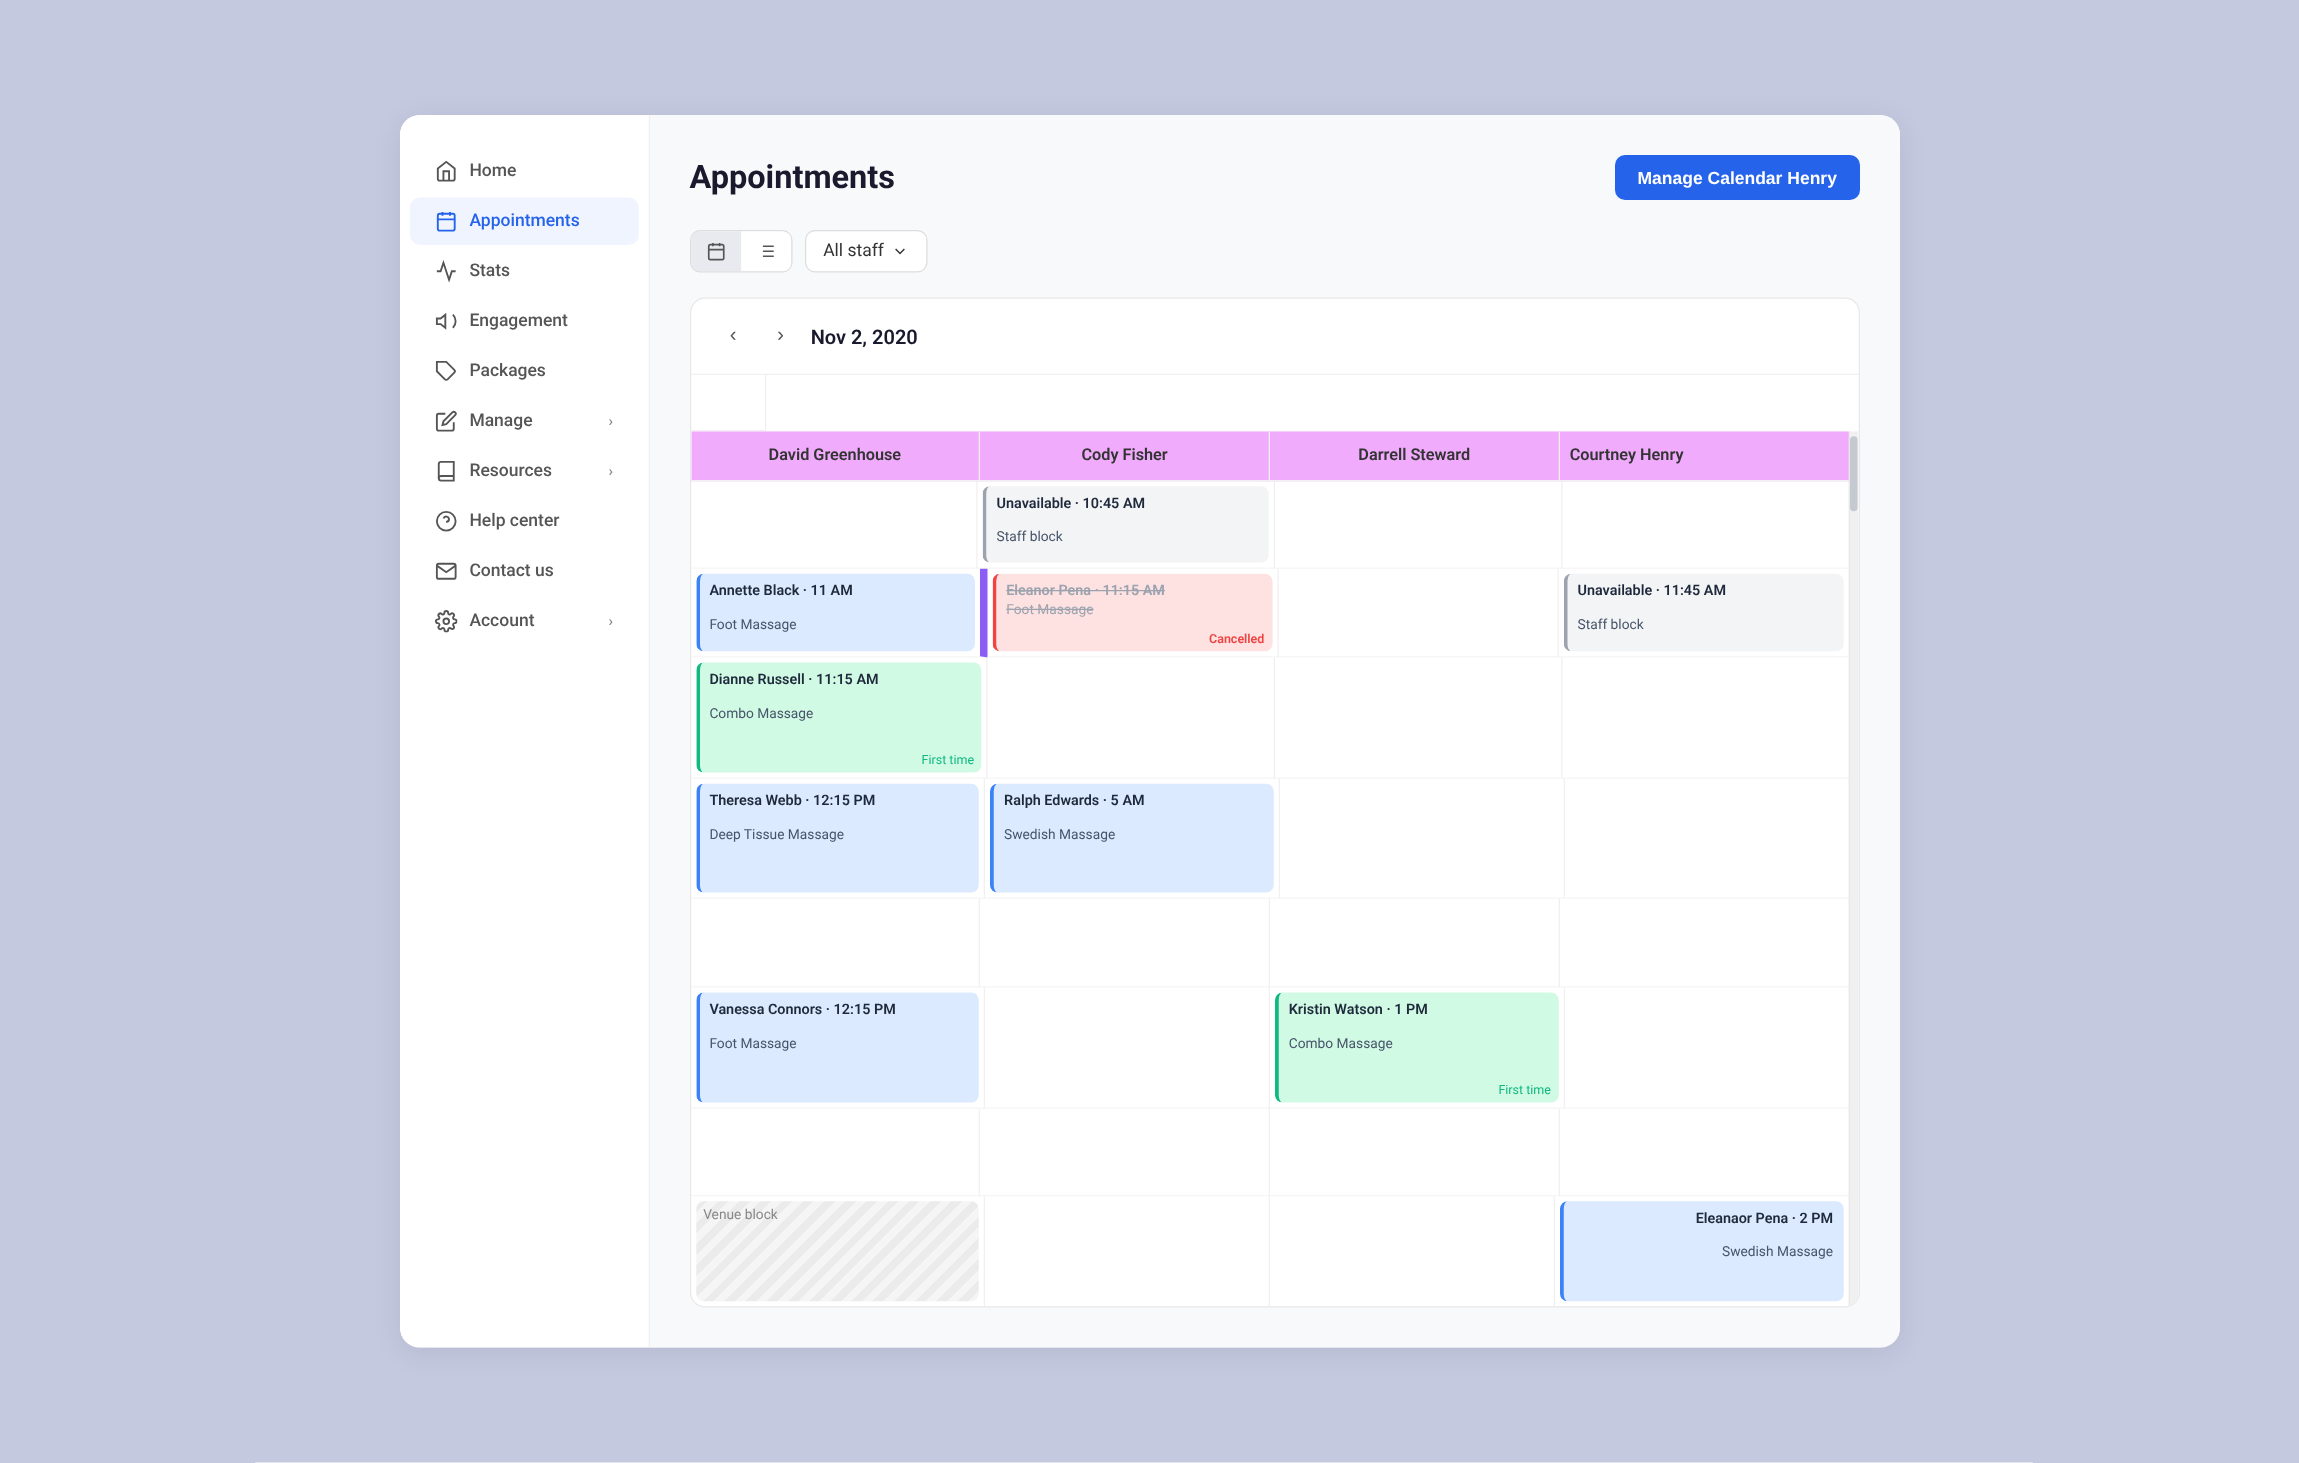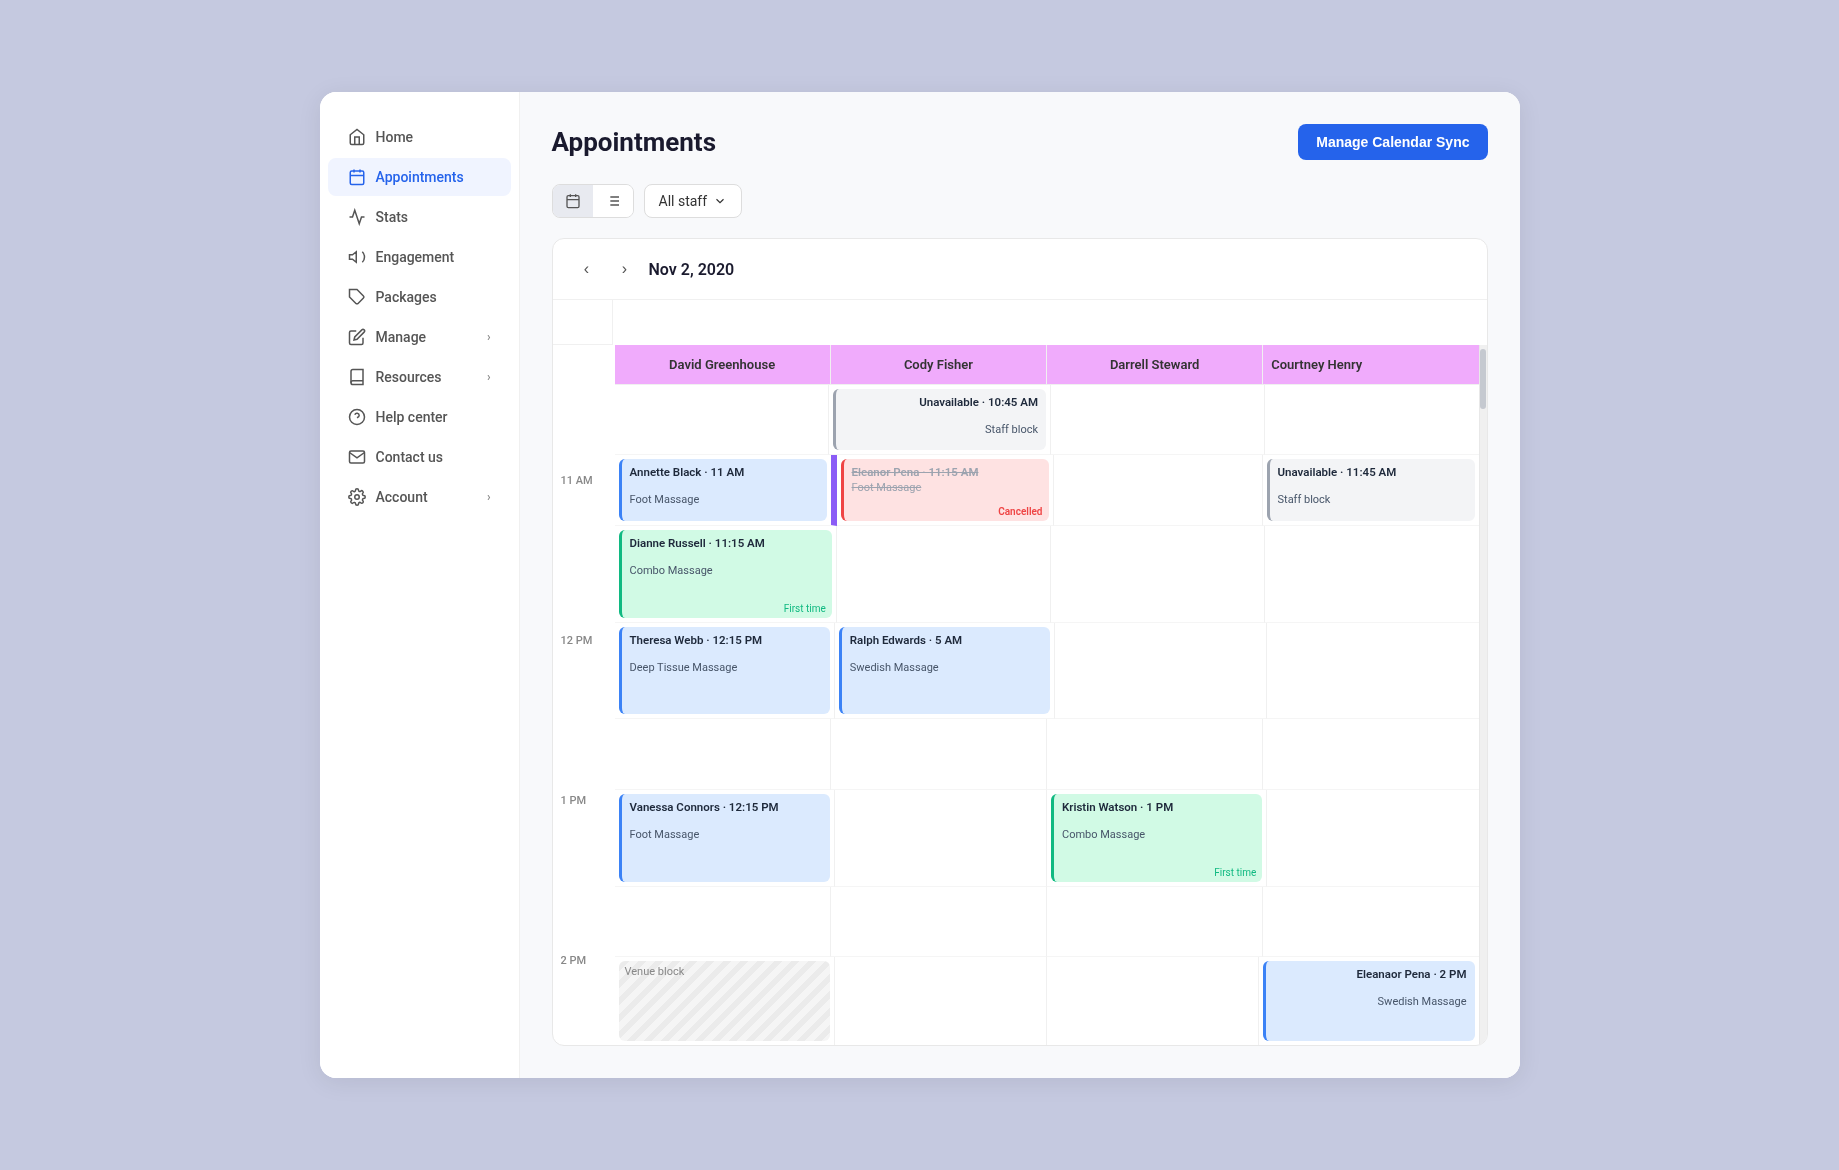--- a/index.html
+++ b/index.html
@@ -353,21 +353,21 @@
           <path d="M19.4 15a1.65 1.65 0 00.33 1.82l.06.06a2 2 0 010 2.83 2 2 0 01-2.83 0l-.06-.06a1.65 1.65 0 00-1.82-.33 1.65 1.65 0 00-1 1.51V21a2 2 0 01-4 0v-.09A1.65 1.65 0 009 19.4a1.65 1.65 0 00-1.82.33l-.06.06a2 2 0 01-2.83-2.83l.06-.06A1.65 1.65 0 004.68 15a1.65 1.65 0 00-1.51-1H3a2 2 0 010-4h.09A1.65 1.65 0 004.6 9a1.65 1.65 0 00-.33-1.82l-.06-.06a2 2 0 012.83-2.83l.06.06A1.65 1.65 0 009 4.68a1.65 1.65 0 001-1.51V3a2 2 0 014 0v.09a1.65 1.65 0 001 1.51 1.65 1.65 0 001.82-.33l.06-.06a2 2 0 012.83 2.83l-.06.06A1.65 1.65 0 0019.4 9a1.65 1.65 0 001.51 1H21a2 2 0 010 4h-.09a1.65 1.65 0 00-1.51 1z"></path>
         </svg>
       <span>Account</span>
       <span class="chevron">›</span>
     </div>
   </nav>
 
   <main class="main-content">
     <div class="page-header">
       <h1 class="page-title">Appointments</h1>
-      <button class="manage-calendar-btn">Manage Calendar Sync</button>
+      <button class="manage-calendar-btn">Manage Calendar Henry</button>
     </div>
 
     <div class="toolbar">
       <div class="view-toggle">
         <button class="view-btn active">
           <svg width="16" height="16" viewBox="0 0 24 24" fill="none" stroke="currentColor" stroke-width="2">
               <rect x="3" y="4" width="18" height="18" rx="2"></rect>
               <line x1="16" y1="2" x2="16" y2="6"></line>
               <line x1="8" y1="2" x2="8" y2="6"></line>
               <line x1="3" y1="10" x2="21" y2="10"></line>
@@ -406,44 +406,33 @@
             <div style="height:45px; border-bottom:1px solid #f0f0f0;"></div>
           </div>
           <div class="staff-cols">
             
           </div>
         </div>
       </div>
 
       <div style="display:flex; position:relative; overflow-y:auto; max-height:700px;">
 
-        <div style="width:62px; flex-shrink:0; padding-top:45px;">
-
-          <div style="height:80px; display:flex; align-items:flex-start; padding:4px 8px 0 8px; font-size:11px; color:#888; font-weight:500;"></div>
-          <div style="height:80px; display:flex; align-items:flex-start; padding:4px 8px 0 8px; font-size:11px; color:#888; font-weight:500;">11 AM</div>
-          <div style="height:80px; display:flex; align-items:flex-start; padding:4px 8px 0 8px; font-size:11px; color:#888; font-weight:500;"></div>
-          <div style="height:80px; display:flex; align-items:flex-start; padding:4px 8px 0 8px; font-size:11px; color:#888; font-weight:500;">12 PM</div>
-          <div style="height:80px; display:flex; align-items:flex-start; padding:4px 8px 0 8px; font-size:11px; color:#888; font-weight:500;"></div>
-          <div style="height:80px; display:flex; align-items:flex-start; padding:4px 8px 0 8px; font-size:11px; color:#888; font-weight:500;">1 PM</div>
-          <div style="height:80px; display:flex; align-items:flex-start; padding:4px 8px 0 8px; font-size:11px; color:#888; font-weight:500;"></div>
-          <div style="height:80px; display:flex; align-items:flex-start; padding:4px 8px 0 8px; font-size:11px; color:#888; font-weight:500;">2 PM</div>
-        </div>
 
         <div style="flex:1; display:flex; flex-direction:column;">
 
           <div style="display:flex; border-bottom:1px solid #f0f0f0; background:#f0abfc; position:sticky; top:0; z-index:10;">
             <div style="flex:1; padding:12px 8px; font-size:13px; font-weight:600; color:#333; text-align:center; border-right:1px solid #f0f0f0;">David Greenhouse</div>
             <div style="flex:1; padding:12px 8px; font-size:13px; font-weight:600; color:#333; text-align:center; border-right:1px solid #f0f0f0;">Cody Fisher</div>
             <div style="flex:1; padding:12px 8px; font-size:13px; font-weight:600; color:#333; text-align:center; border-right:1px solid #f0f0f0;">Darrell Steward</div>
             <div style="flex:1; padding:12px 8px; font-size:13px; font-weight:600; color:#333; ">Courtney Henry</div>
           </div>
 
           <div style="display:flex; height:80px;">
             <div style="flex:1; border-right:1px solid #f0f0f0; border-bottom:1px solid #f5f5f5; position:relative;"></div>
-            <div style="flex:1; border-right:1px solid #f0f0f0; border-bottom:1px solid #f5f5f5; position:relative; padding:4px;text-align:right;">
+            <div style="flex:1; border-right:1px solid #f0f0f0; border-bottom:1px solid #f5f5f5; position:relative; padding:4px;">
               <div class="appt-card gray">
                 <div class="appt-name">Unavailable · 10:45 AM</div>
                 <div class="appt-service">Staff block</div>
               </div>
             </div>
             <div style="flex:1; border-right:1px solid #f0f0f0; border-bottom:1px solid #f5f5f5; position:relative;"></div>
             <div style="flex:1; border-bottom:1px solid #f5f5f5; position:relative;"></div>
           </div>
 
           <div style="display:flex; height:80px;">

